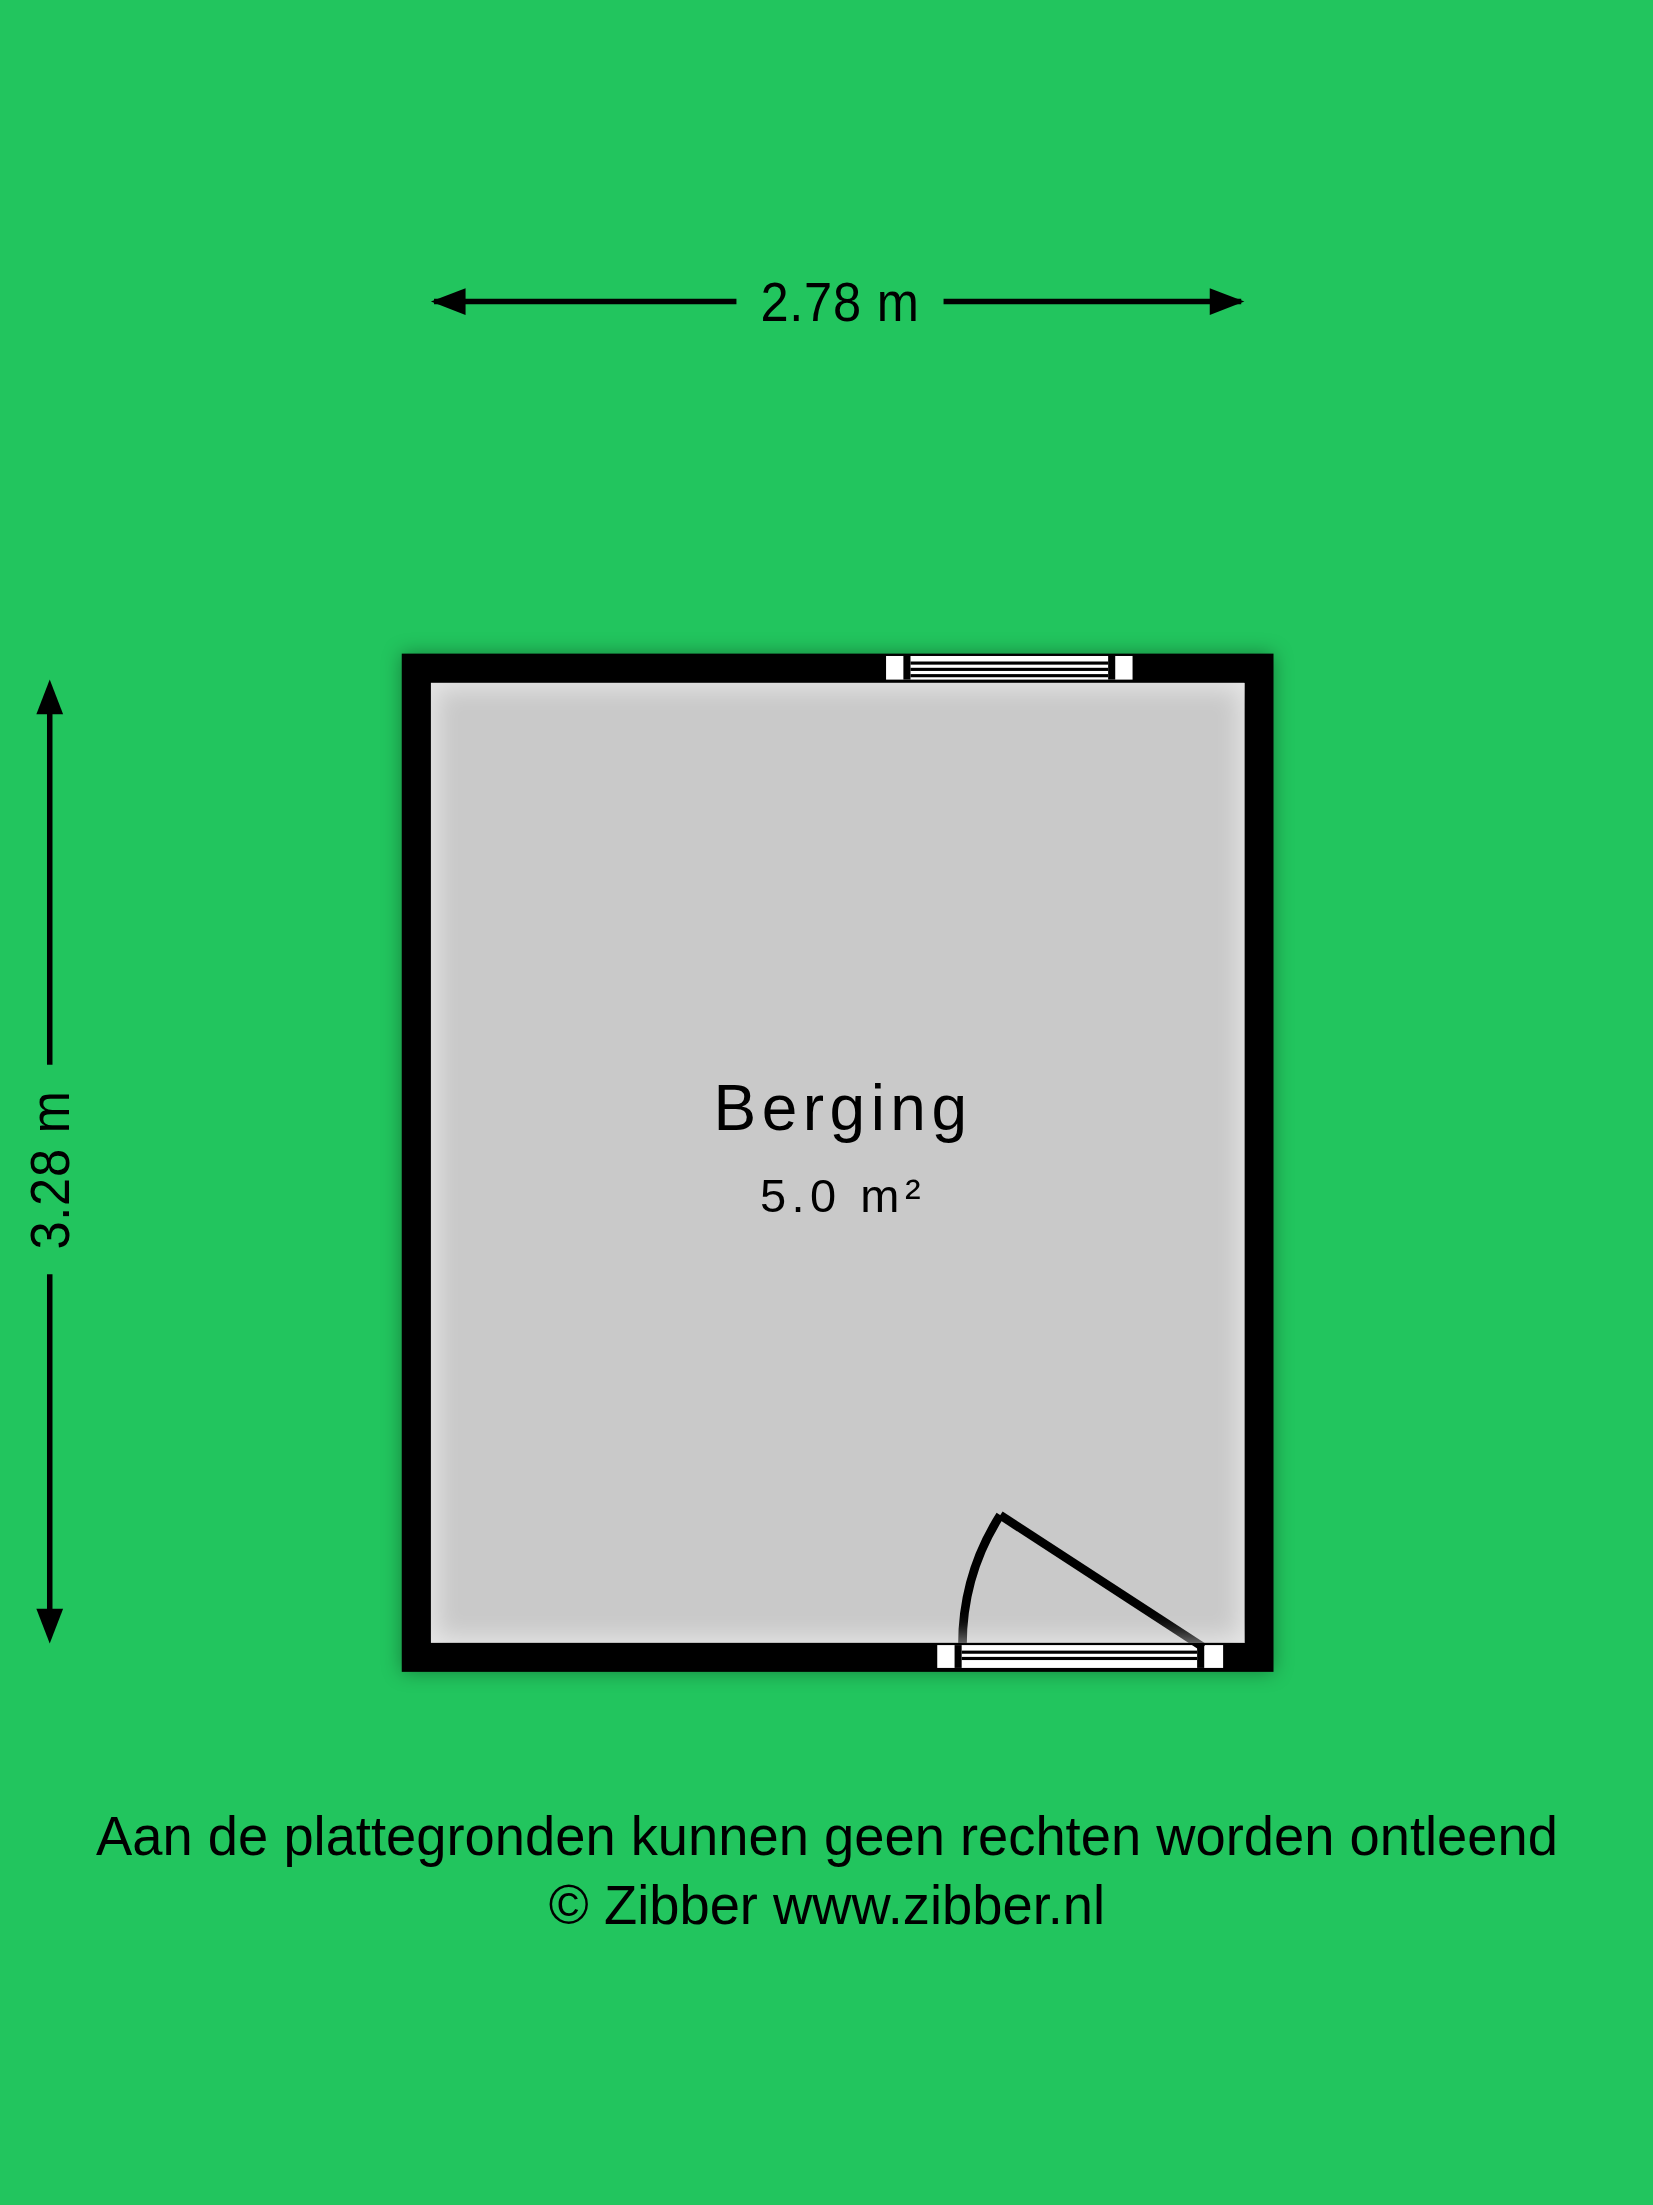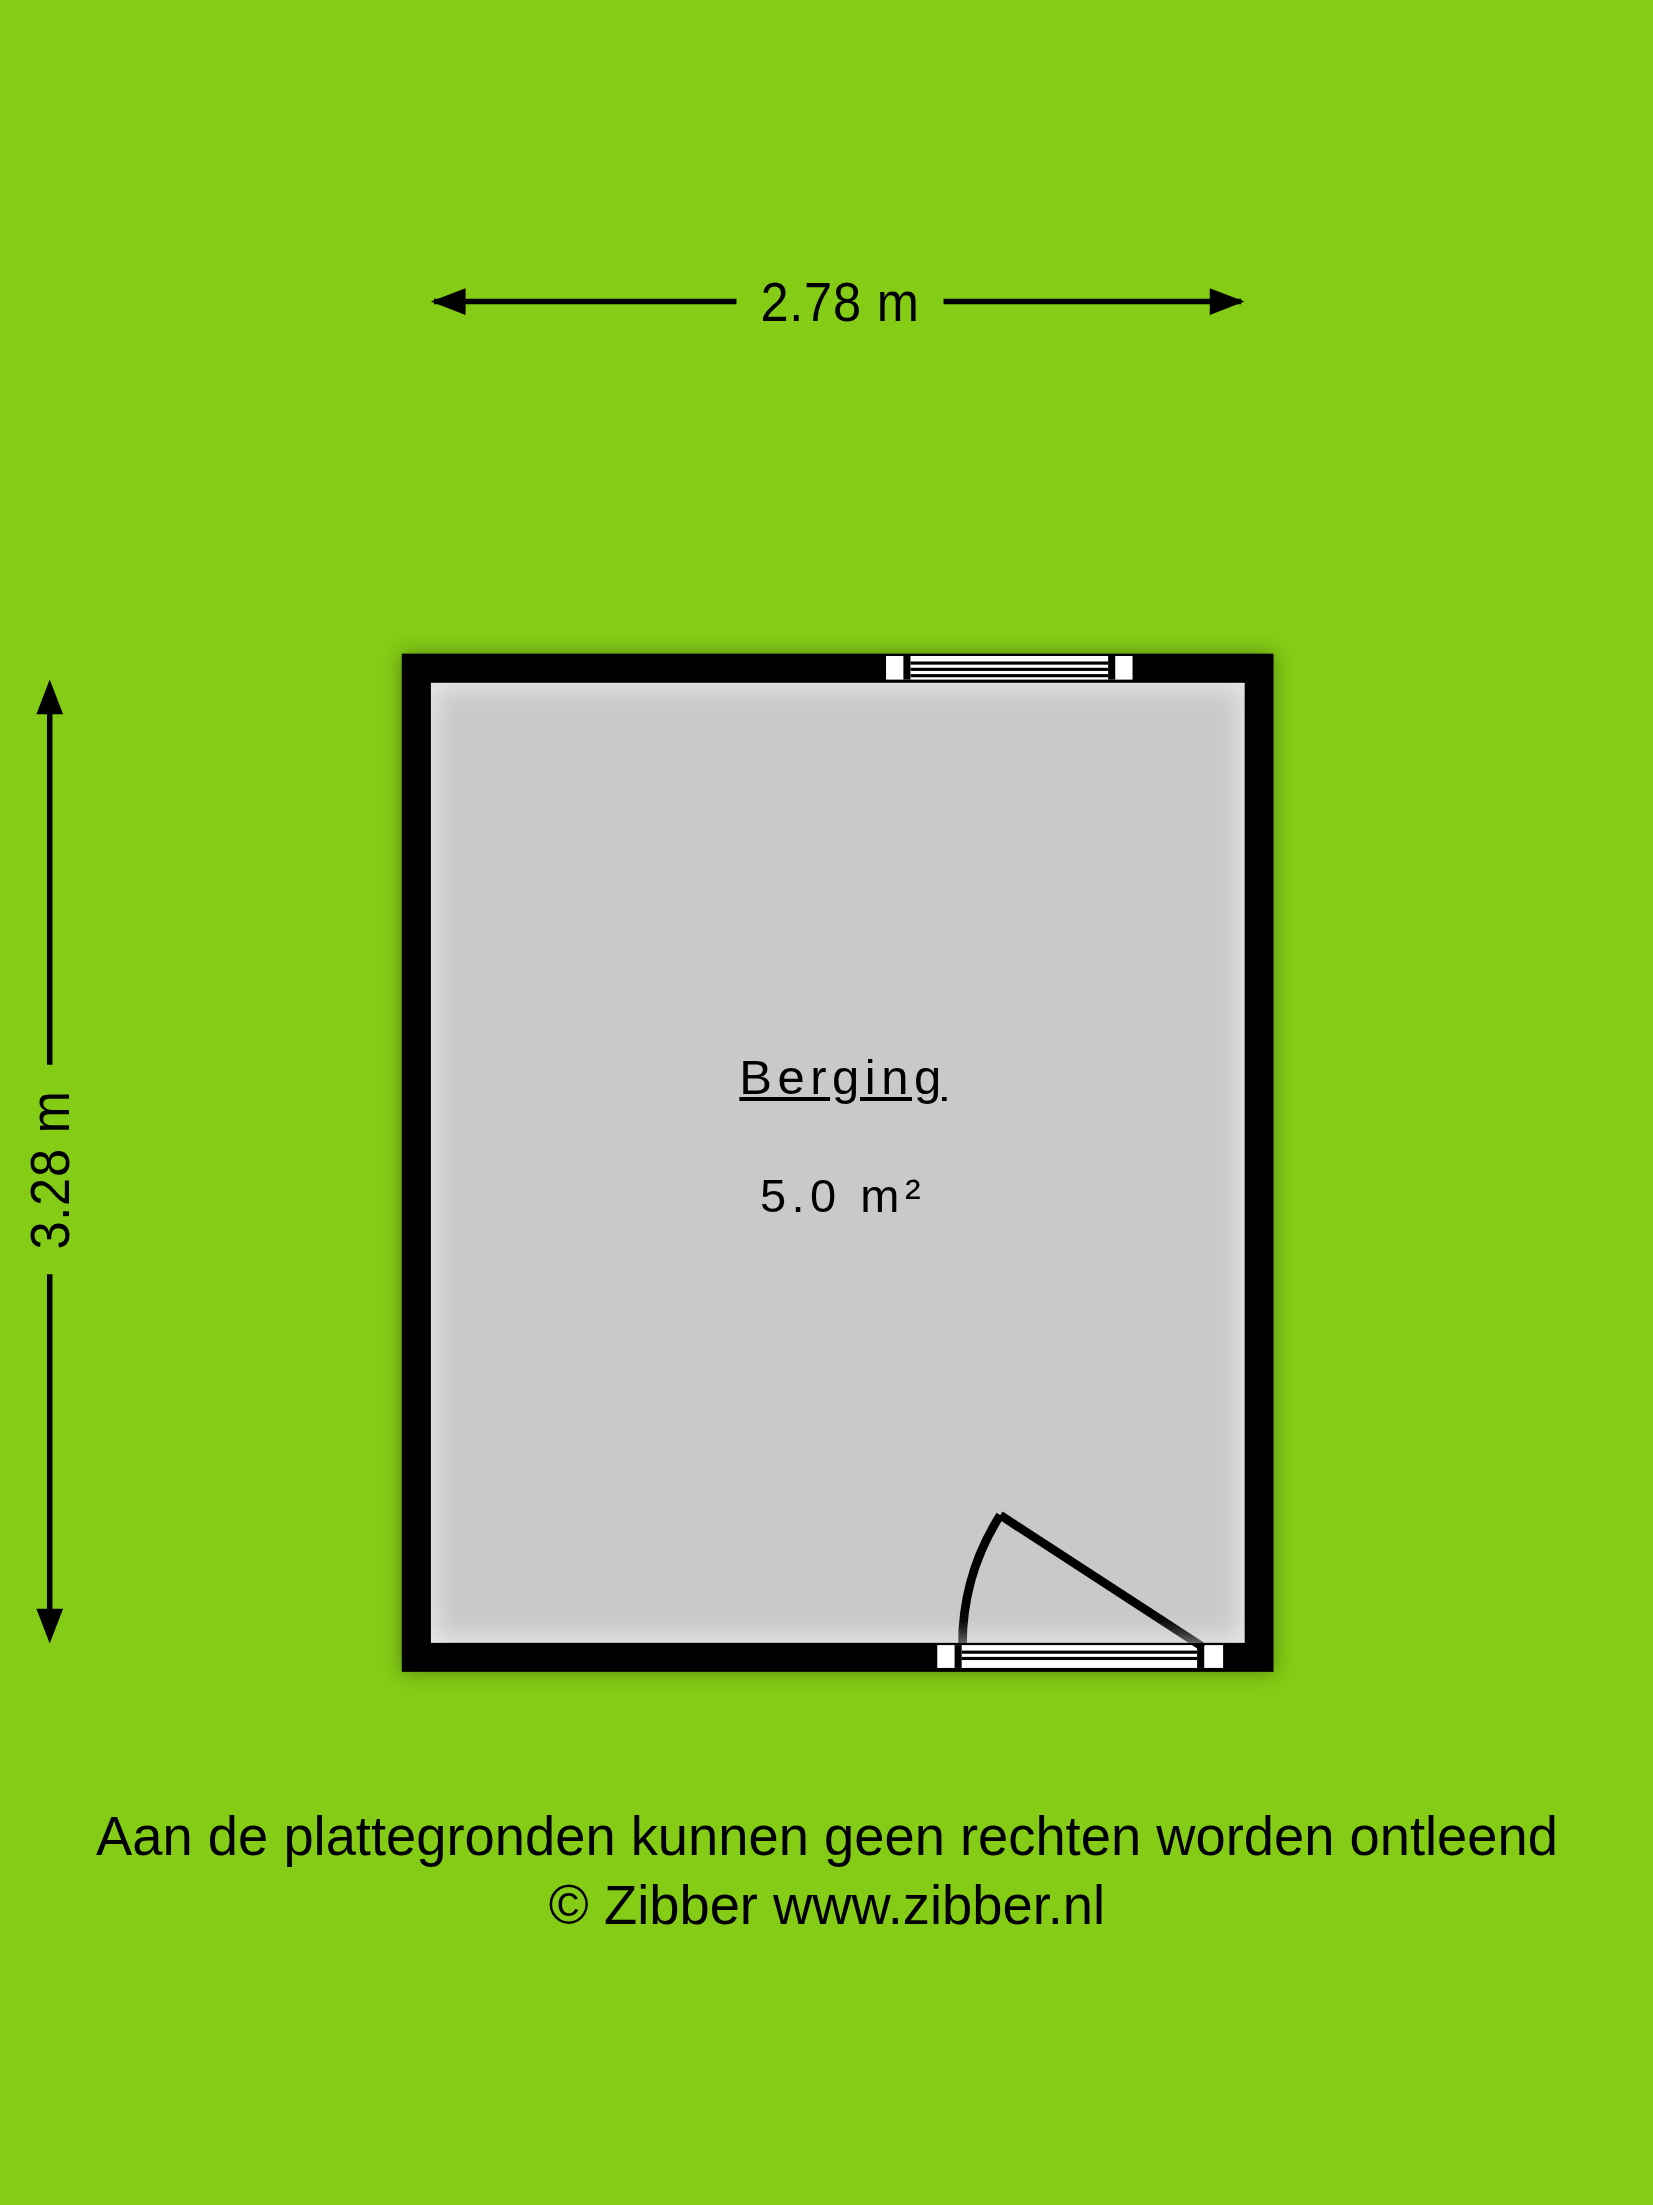--- a/index.html
+++ b/index.html
@@ -4,21 +4,21 @@
 <style>
   html, body {
     margin: 0;
     padding: 0;
     background: #ffffff;
   }
   .stage {
     position: relative;
     width: 1654px;
     height: 2205px;
-    background: #84cc16;
+    background: #22c55e;
     font-family: "Liberation Sans", sans-serif;
     color: #000000;
     overflow: hidden;
   }
   .plan-svg {
     position: absolute;
     left: 0;
     top: 0;
   }
   .wall-shadow {
@@ -47,25 +47,24 @@
     top: 302px;
     transform: translate(-50%, -50%) scaleX(0.92);
   }
   .dim-label-v {
     left: 50px;
     top: 1170px;
     transform: translate(-50%, -50%) rotate(-90deg) scaleX(0.92);
   }
   .room-name {
     left: 843px;
-    top: 1077px;
+    top: 1108px;
     transform: translate(-50%, -50%);
-    font-size: 49px;
+    font-size: 64px;
     letter-spacing: 5.5px;
-    text-decoration: underline;
   }
   .room-area {
     left: 843px;
     top: 1195px;
     transform: translate(-50%, -50%);
     font-size: 47px;
     letter-spacing: 5.5px;
   }
   .footer-line {
     position: absolute;

